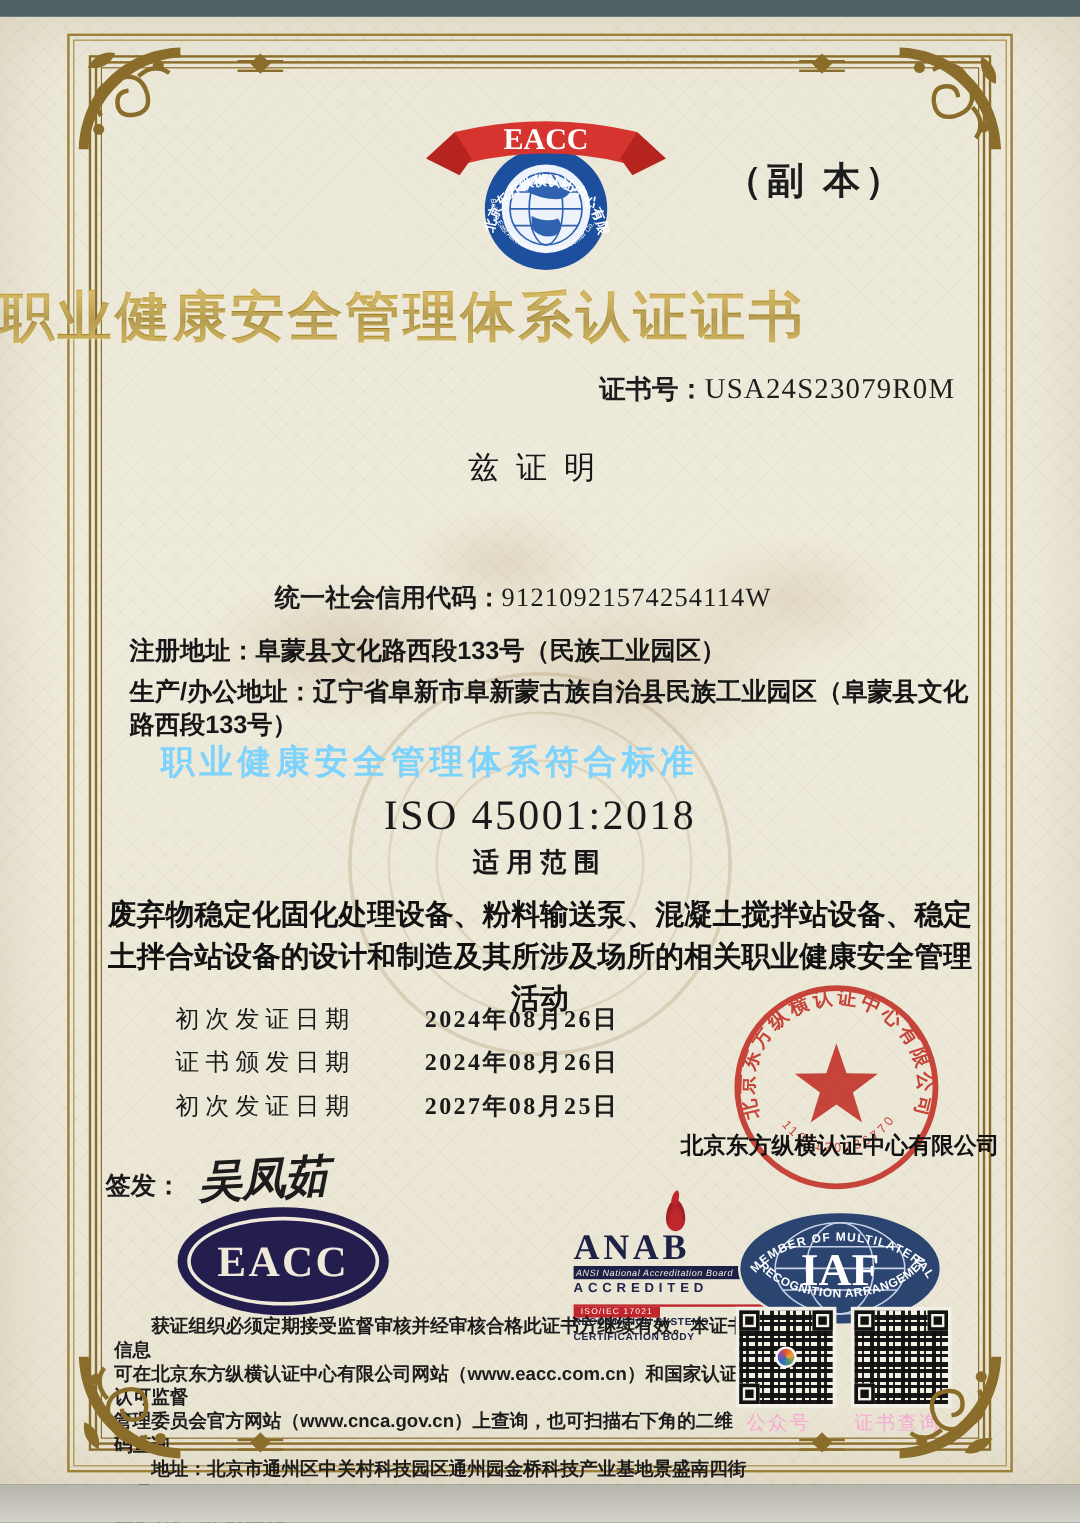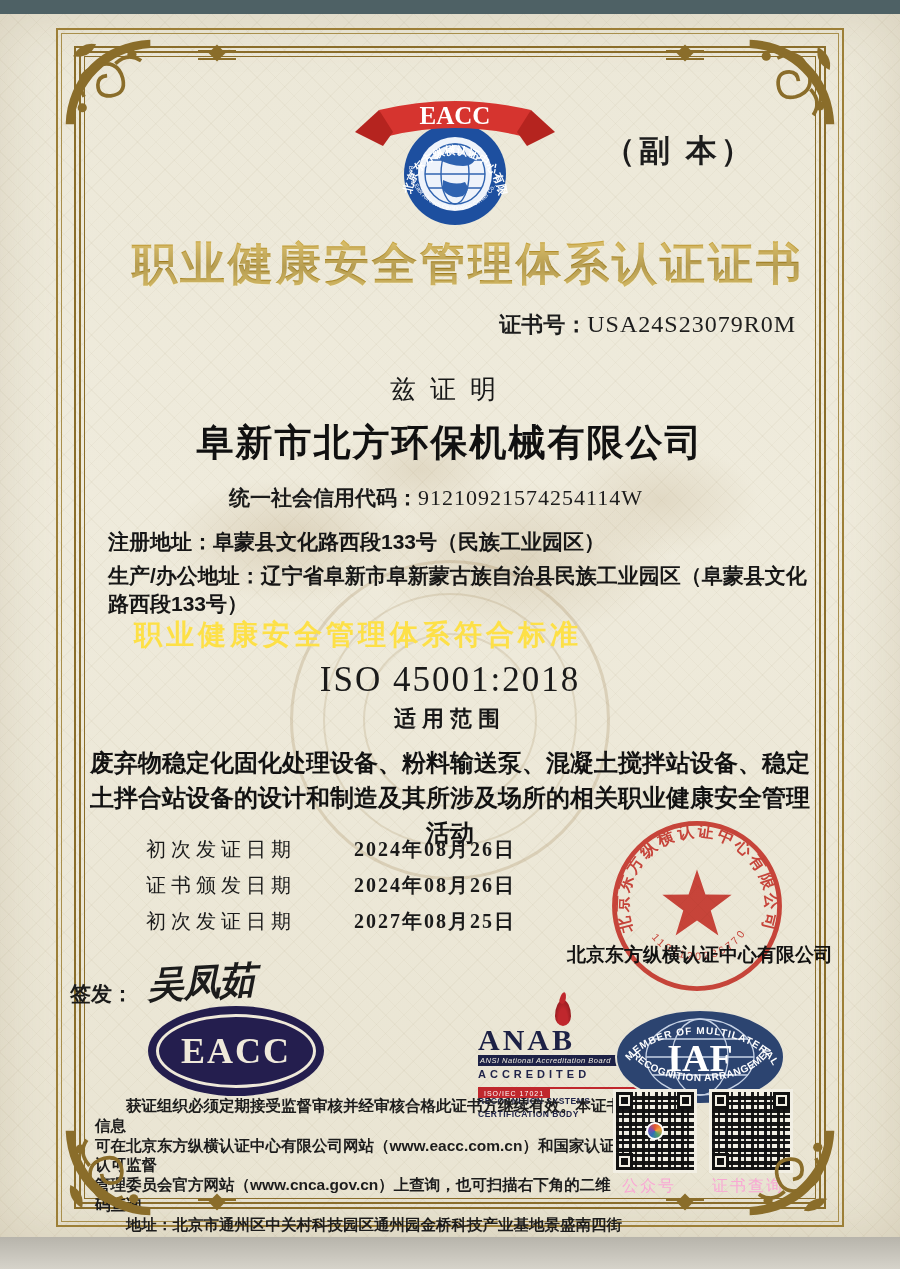--- a/index.html
+++ b/index.html
@@ -38,52 +38,52 @@
       radial-gradient(ellipse 120px 70px at 420px 470px, rgba(150,120,70,0.16), transparent 70%);
     }
   .wm-ring { position:absolute; left:290px; top:560px; width:320px; height:320px; border:3px solid rgba(150,120,70,0.22); border-radius:50%; }
   .wm-ring::before, .wm-ring::after { content:""; position:absolute; inset:30px; border-radius:50%; border:2px solid rgba(150,120,70,0.18); }
   .wm-ring::after { inset:70px; }
 
   
   .logo-top { position:absolute; left:345px; top:88px; width:220px; height:138px; }
   .copy-label { position:absolute; left:592px; top:130px; font-size:31px; font-weight:700; letter-spacing:4px; color:#1c1c1c; font-family:"Liberation Serif", serif;margin-left:12px; }
 
-  .title { position:absolute; left:0; top:234px; width:804px; text-align:right; font-size:45px; font-weight:800; letter-spacing:3px;
+  .title { position:absolute; left:0; top:234px; width:804px; text-align:left; font-size:45px; font-weight:800; letter-spacing:3px;
     background:linear-gradient(180deg,#cfa93e 5%, #8f6d12 55%, #c6a236 100%);
     -webkit-background-clip:text; background-clip:text; color:transparent;
     text-shadow:0 1px 1px rgba(255,245,200,0.35); }
   .cert-no { position:absolute; right:104px; top:310px; font-size:22px; color:#1d1d1d; }
   .cert-no .lbl { font-weight:700; }
   .cert-no .val { font-family:"Liberation Serif", serif; font-size:24px; letter-spacing:1px;margin-top:41px; }
 
   .statement { position:absolute; left:0; top:372px; width:900px; text-align:center; font-size:26px; letter-spacing:14px; color:#171717; font-weight:400; }
   .company { position:absolute; left:0; top:418px; width:900px; text-align:center; font-size:37px; font-weight:800; color:#111; letter-spacing:2px; }
   .credit { position:absolute; left:0; top:484px; width:872px; text-align:center; font-size:21px; color:#1b1b1b; font-weight:700; }
   .credit .code { font-family:"Liberation Serif", serif; font-weight:400; font-size:22px; letter-spacing:1px; }
 
   .addr { position:absolute; left:108px; width:700px; font-size:21px; font-weight:700; color:#161616; }
   .addr.reg { top:528px; }
   .addr.work { top:562px; }
 
-  .std-heading { position:absolute; left:0; top:616px; width:716px; text-align:center; font-size:28px; font-weight:800; letter-spacing:4px; color:#fde047; }
+  .std-heading { position:absolute; left:0; top:616px; width:716px; text-align:center; font-size:28px; font-weight:800; letter-spacing:4px; color:#7dd3fc; }
   .std-code { position:absolute; left:0; top:660px; width:900px; text-align:center; font-size:35px; font-family:"Liberation Serif", serif; color:#1a1a1a; letter-spacing:2px; }
   .scope-heading { position:absolute; left:0; top:704px; width:900px; text-align:center; font-size:22px; font-weight:700; letter-spacing:6px; color:#171717; }
   .scope { position:absolute; left:88px; top:746px; width:724px; text-align:center; font-size:24px; font-weight:800; color:#121212; line-height:1.45; }
 
   .dates { position:absolute; left:146px; top:836px; }
   .date-row { display:flex; margin-bottom:9px; font-size:20px; color:#1a1a1a; }
   .date-row .dl { width:168px; font-weight:400; letter-spacing:5px; }
   .date-row .dv { margin-left:40px; font-family:"Liberation Serif", serif; font-weight:600; letter-spacing:2px; }
 
   
   .seal { position:absolute; left:601px; top:810px; width:192px; height:192px; mix-blend-mode:multiply; opacity:0.95; }
   .issuer { position:absolute; left:540px; top:942px; width:320px; text-align:center; font-size:19px; font-weight:800; color:#111; z-index:2; }
 
-  .sign-row { position:absolute; left:70px; top:958px; display:flex; align-items:flex-end; }
+  .sign-row { position:absolute; left:88px; top:958px; display:flex; align-items:center; }
   .sign-row .sl { font-size:21px; font-weight:600; color:#1a1a1a; margin-top:10px; }
   .sig { font-family:"Liberation Serif", serif; font-style:italic; font-weight:800; font-size:37px; color:#1c1c1c; transform:rotate(-3deg); margin-left:14px; letter-spacing:-1px; }
 
   
   .eacc-oval { position:absolute; left:150px; top:1008px; width:172px; height:86px; background:#241e4e; border-radius:50%; display:flex; align-items:center; justify-content:center; box-shadow:0 0 0 2px #241e4e; }
   .eacc-oval .ring { position:absolute; inset:6px; border:3px solid #efe9da; border-radius:50%; }
   .eacc-oval .txt { color:#efe9da; font-weight:800; font-size:36px; letter-spacing:2px; font-family:"Liberation Serif", serif; }
 
   .anab { position:absolute; left:478px; top:1000px; width:166px; text-align:left; }
   .anab .flame { width:16px; height:26px; margin:0 auto; background:radial-gradient(ellipse at 50% 80%, #c0272d 40%, #7a1519 100%); border-radius:50% 50% 50% 50% / 62% 62% 38% 38%; position:relative; left:2px; }
@@ -191,21 +191,20 @@
     <path d="M186 22 L210 44 L182 58 L172 44 Z" fill="#b5241f"></path>
     <text x="110" y="36" text-anchor="middle" font-size="25" font-weight="bold" fill="#ffffff" font-family="Liberation Serif, serif">EACC</text>
   </svg>
   <div class="copy-label">（副 本）</div>
 
   <div class="title">职业健康安全管理体系认证证书</div>
   <div class="cert-no">
     <span class="lbl">证书号：</span><span class="val">USA24S23079R0M</span>
   </div>
   <div class="statement">兹证明</div>
-  <div class="company">阜新市北方环保机械有限公司</div>
   <div class="credit">
     <span>统一社会信用代码：</span><span class="code">91210921574254114W</span>
   </div>
 
   <div class="addr reg">
     <span>注册地址：</span><span>阜蒙县文化路西段133号（民族工业园区）</span>
   </div>
   <div class="addr work">
     <span>生产/办公地址：</span><span>辽宁省阜新市阜新蒙古族自治县民族工业园区（阜蒙县文化路西段133号）</span>
   </div>

